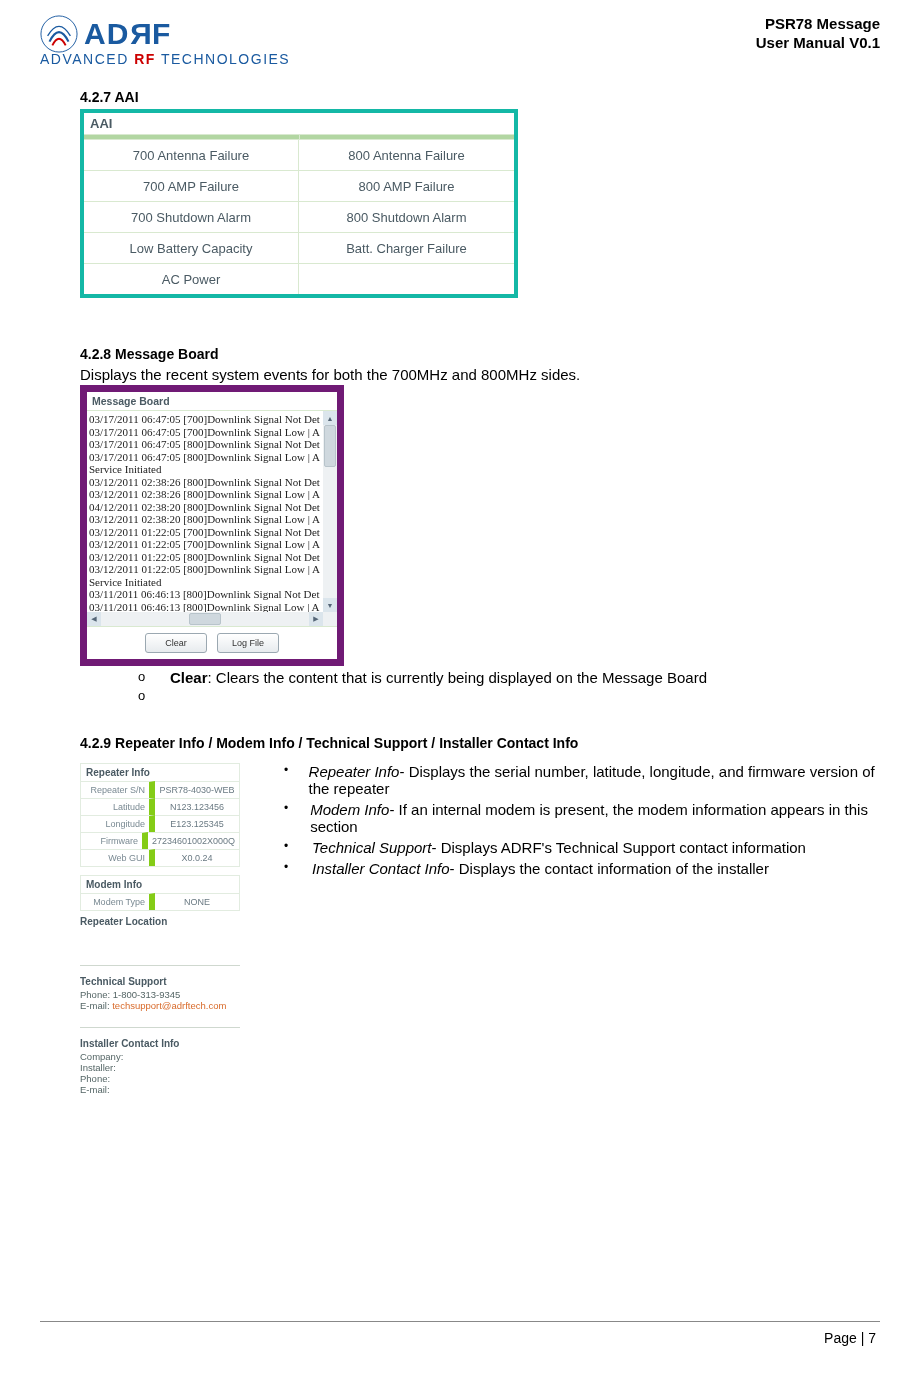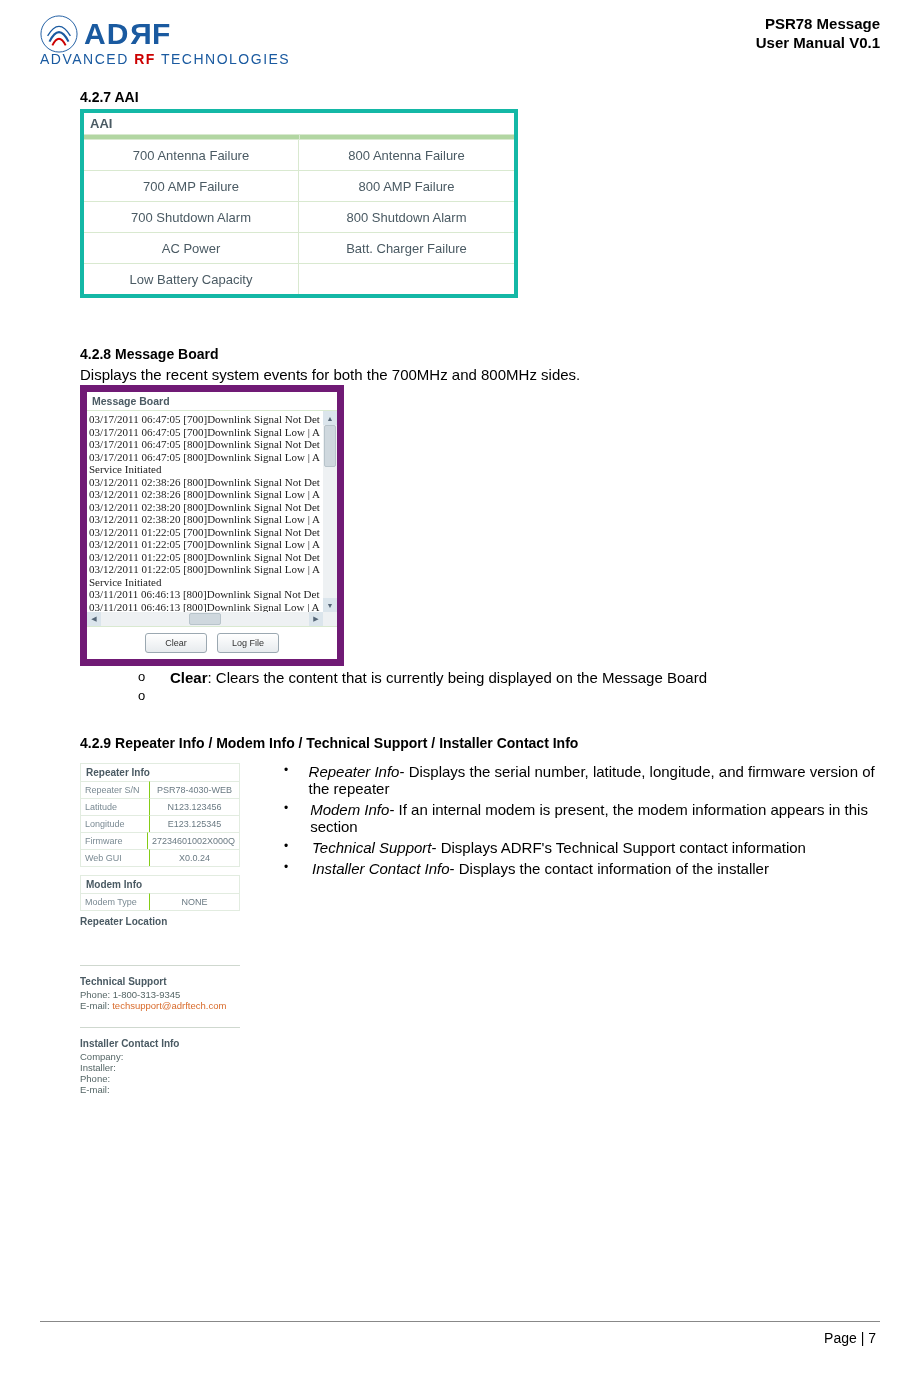--- a/index.html
+++ b/index.html
@@ -203,21 +203,21 @@
     border: 1px solid #e2ece0;
     margin-bottom: 8px;
   }
   .panel-title {
     font-weight: 700;
     font-size: 10px;
     padding: 3px 5px;
     color: #4a5a63;
   }
   .kv-row { display:flex; }
-  .kv-k { width:60px; border-top:1px solid #e2ece0; border-right:1px solid #84cc16; padding:3px 4px; text-align:left; color:#7a8a93; }
+  .kv-k { width:60px; border-top:1px solid #e2ece0; border-right:6px solid #84cc16; padding:3px 4px; text-align:right; color:#7a8a93; }
   .kv-v { flex:1; border-top:1px solid #e2ece0; padding:3px 4px; text-align:center; color:#6a7a83; }
   .plain-block {
     width:160px;
     font-family: Arial, sans-serif;
     font-size:9.5px;
     color:#566;
     margin-bottom:10px;
     padding-bottom:6px;
   }
   .plain-title {
@@ -289,22 +289,22 @@
       <div class="aai-title">AAI</div>
       <div style="display:flex;">
           <div class="aai-head" style="flex:1"></div>
           <div class="aai-head" style="flex:1"></div>
         </div>
       <div class="aai-grid">
         <div class="aai-col">
           <div class="aai-cell">700 Antenna Failure</div>
           <div class="aai-cell">700 AMP Failure</div>
           <div class="aai-cell">700 Shutdown Alarm</div>
+          <div class="aai-cell">Low Battery Capacity</div>
           <div class="aai-cell">AC Power</div>
-          <div class="aai-cell">Low Battery Capacity</div>
         </div>
         <div class="aai-col">
           <div class="aai-cell">800 Antenna Failure</div>
           <div class="aai-cell">800 AMP Failure</div>
           <div class="aai-cell">800 Shutdown Alarm</div>
           <div class="aai-cell">Batt. Charger Failure</div>
           <div class="aai-cell"></div>
         </div>
       </div>
     </div>
@@ -319,21 +319,21 @@
       <div class="msg-title">Message Board</div>
       <div class="msg-list">
         <div class="msg-inner" id="msg-rows">
             <div>03/17/2011 06:47:05 [700]Downlink Signal Not Det</div>
             <div>03/17/2011 06:47:05 [700]Downlink Signal Low | A</div>
             <div>03/17/2011 06:47:05 [800]Downlink Signal Not Det</div>
             <div>03/17/2011 06:47:05 [800]Downlink Signal Low | A</div>
             <div>Service Initiated</div>
             <div>03/12/2011 02:38:26 [800]Downlink Signal Not Det</div>
             <div>03/12/2011 02:38:26 [800]Downlink Signal Low | A</div>
-            <div>03/12/2011 02:38:20 [800]Downlink Signal Not Det</div>
+            <div>04/12/2011 02:38:20 [800]Downlink Signal Not Det</div>
             <div>03/12/2011 02:38:20 [800]Downlink Signal Low | A</div>
             <div>03/12/2011 01:22:05 [700]Downlink Signal Not Det</div>
             <div>03/12/2011 01:22:05 [700]Downlink Signal Low | A</div>
             <div>03/12/2011 01:22:05 [800]Downlink Signal Not Det</div>
             <div>03/12/2011 01:22:05 [800]Downlink Signal Low | A</div>
             <div>Service Initiated</div>
             <div>03/11/2011 06:46:13 [800]Downlink Signal Not Det</div>
             <div>03/11/2011 06:46:13 [800]Downlink Signal Low | A</div>
             <div>03/11/2011 06:46:07 [800]Downlink Signal Not Det</div>
             <div>03/11/2011 06:46:07 [800]Downlink Signal Low | A</div>

